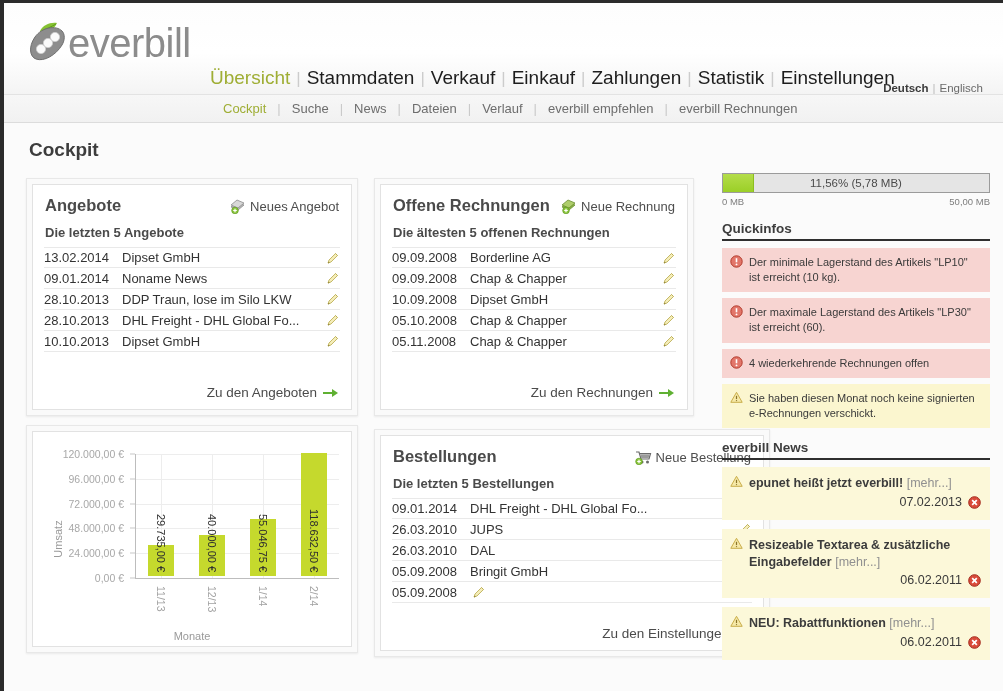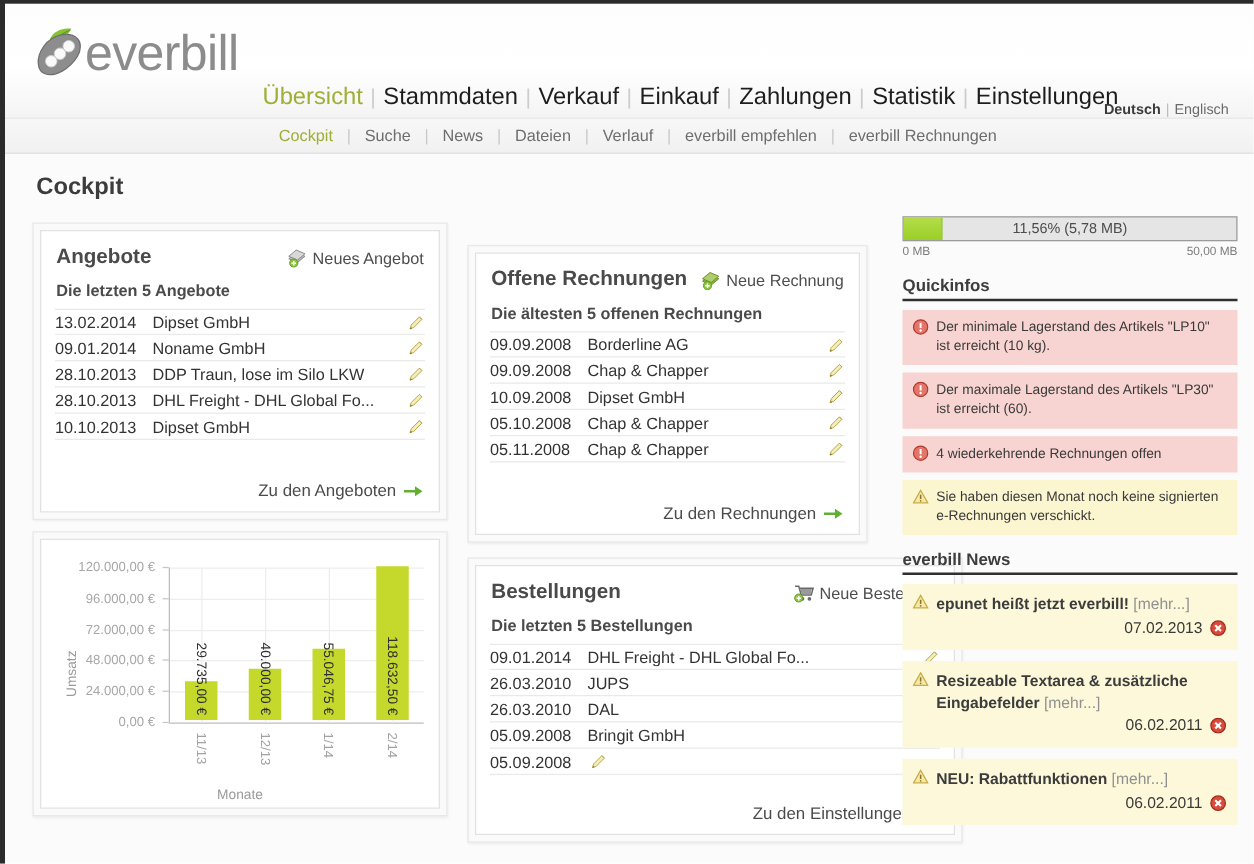--- a/index.html
+++ b/index.html
@@ -305,21 +305,21 @@
             <span class="redit ico">
               <svg width="14" height="14" viewBox="0 0 14 14">
                   <path d="M2 12 L3 9 L9.5 2.5 L11.5 4.5 L5 11 Z" fill="#f5edb9" stroke="#b8a94a" stroke-width="0.8"></path>
                   <path d="M9.5 2.5 L11.5 4.5" stroke="#b8a94a" stroke-width="0.8"></path>
                   <path d="M2 12 L3.4 11.3" stroke="#8a7d33" stroke-width="1"></path>
                 </svg>
             </span>
           </div>
           <div class="row">
             <span class="rdate">09.01.2014</span>
-            <span class="rname">Noname GmbH</span>
+            <span class="rname">Noname News</span>
             <span class="redit ico">
               <svg width="14" height="14" viewBox="0 0 14 14">
                   <path d="M2 12 L3 9 L9.5 2.5 L11.5 4.5 L5 11 Z" fill="#f5edb9" stroke="#b8a94a" stroke-width="0.8"></path>
                   <path d="M9.5 2.5 L11.5 4.5" stroke="#b8a94a" stroke-width="0.8"></path>
                   <path d="M2 12 L3.4 11.3" stroke="#8a7d33" stroke-width="1"></path>
                 </svg>
             </span>
           </div>
           <div class="row">
             <span class="rdate">28.10.2013</span>
@@ -359,21 +359,21 @@
           <span>Zu den Angeboten</span>
           <span class="ico">
             <svg class="arrow-green" viewBox="0 0 16 10">
                 <path d="M0 4 H9 V1 L15 5 L9 9 V6 H0 Z" fill="#5fb032"></path>
               </svg>
           </span>
         </div>
       </div>
     </div>
 
-    <div class="frame" style="left:370px; top:23px; width:320px; height:238px;">
+    <div class="frame" style="left:370px; top:5px; width:320px; height:238px;">
       <div class="frame-inner">
         <div class="card-head">
           <span class="card-title">Offene Rechnungen</span>
           <span class="card-action">
             <span class="ico">
               <svg width="16" height="15" viewBox="0 0 16 15">
                 <path d="M1 8 L7 3 L14 6 L8 11 Z" fill="#8cb545" stroke="#6b8f32" stroke-width="0.8"></path>
                 <path d="M1 6 L7 1 L14 4 L8 9 Z" fill="#aecd6b" stroke="#6b8f32" stroke-width="0.8"></path>
                 <circle cx="5" cy="11.5" r="3.3" fill="#8cc63f" stroke="#5f9a1e" stroke-width="0.7"></circle>
                 <path d="M5 9.7 V13.3 M3.2 11.5 H6.8" stroke="#fff" stroke-width="1.2"></path>
@@ -491,21 +491,21 @@
               <span class="xcat" style="left: 223.5px; top: 154px;">1/14</span>
               <div class="vgrid" style="left: 281px; top: 22px; height: 124px;"></div>
               <div class="bar" style="left: 267.5px; width: 26px; height: 122.587px; bottom: 70px; background: rgb(197, 217, 45);"></div>
               <span class="bar-lbl" style="left: 274.5px; bottom: 74px;">118.632,50 €</span>
               <span class="xcat" style="left: 274.5px; top: 154px;">2/14</span>
             </div>
         </div>
       </div>
     </div>
 
-    <div class="frame" style="left:370px; top:273px; width:396px; height:228px;">
+    <div class="frame" style="left:370px; top:256px; width:396px; height:228px;">
       <div class="frame-inner">
         <div class="card-head">
           <span class="card-title">Bestellungen</span>
           <span class="card-action">
             <span class="ico">
               <svg width="17" height="15" viewBox="0 0 17 15">
                 <path d="M1 2 H4 L6 9 H14 L15.5 3.5 H5" fill="none" stroke="#6a6a6a" stroke-width="1.2"></path>
                 <path d="M5.2 4.2 H14.6 L13.6 8.2 H6.3 Z" fill="#9a9a9a"></path>
                 <circle cx="7" cy="12" r="1.5" fill="#6a6a6a"></circle>
                 <circle cx="12.5" cy="12" r="1.5" fill="#6a6a6a"></circle>

